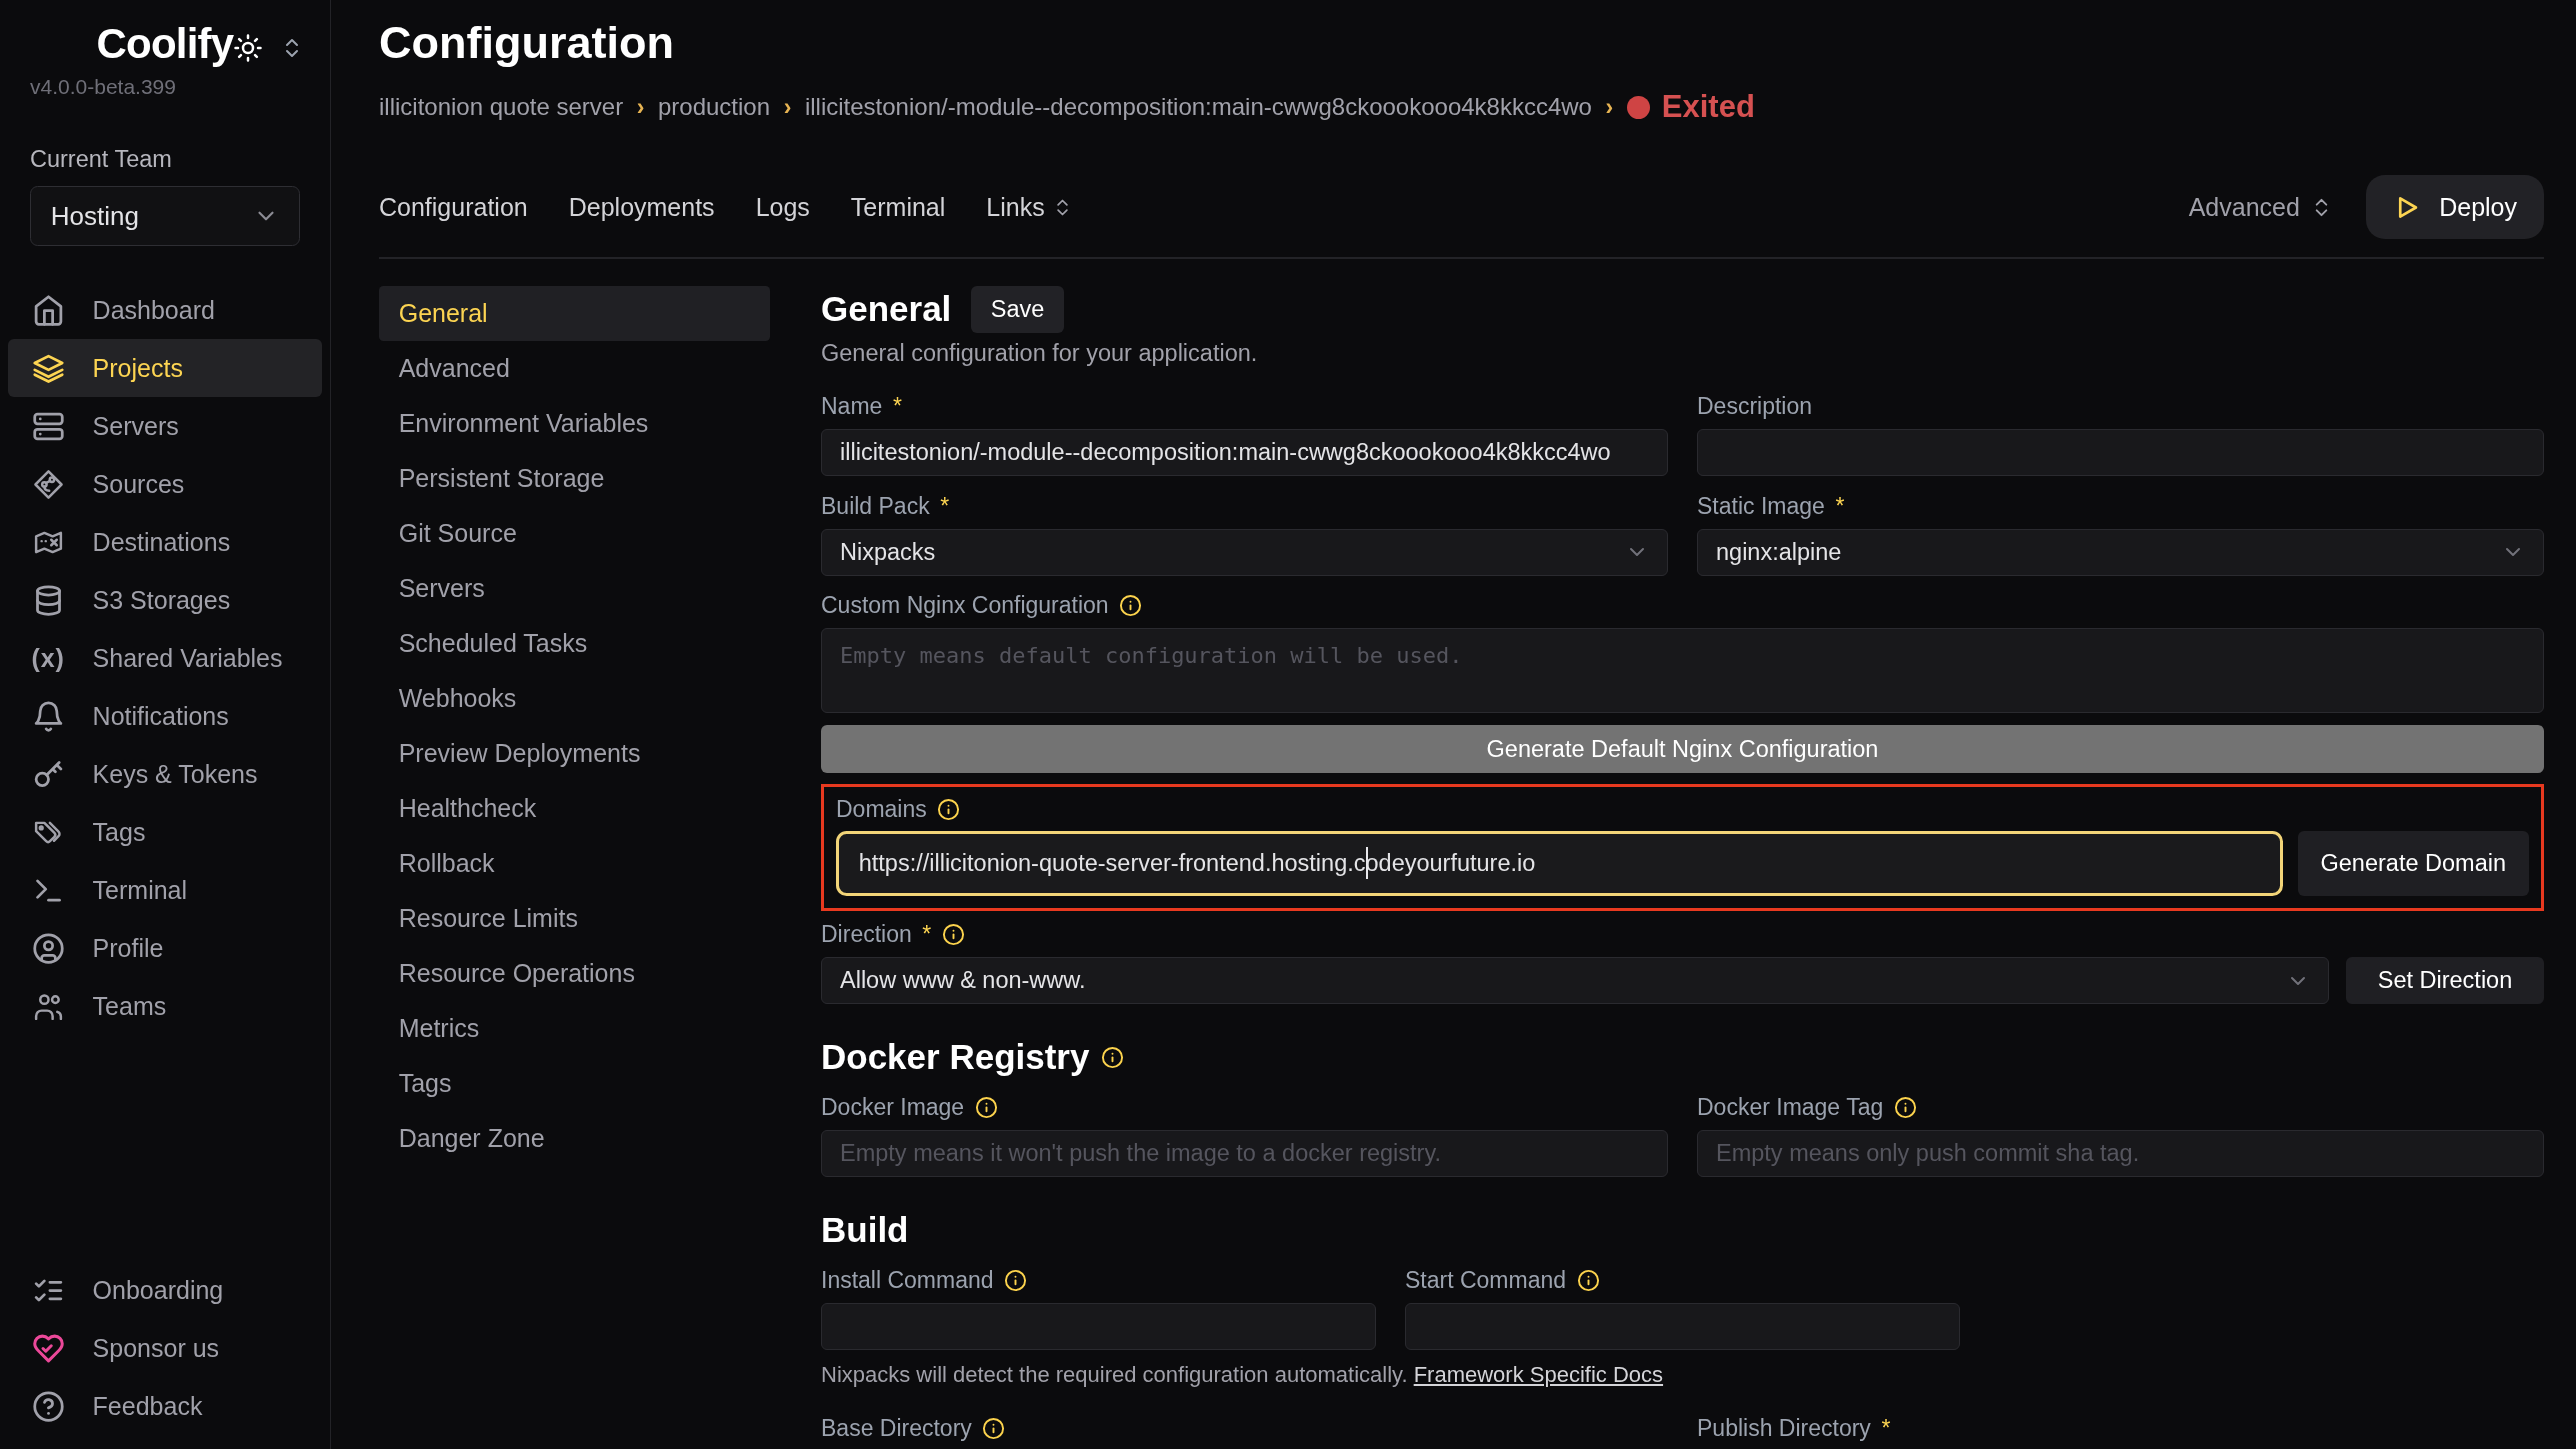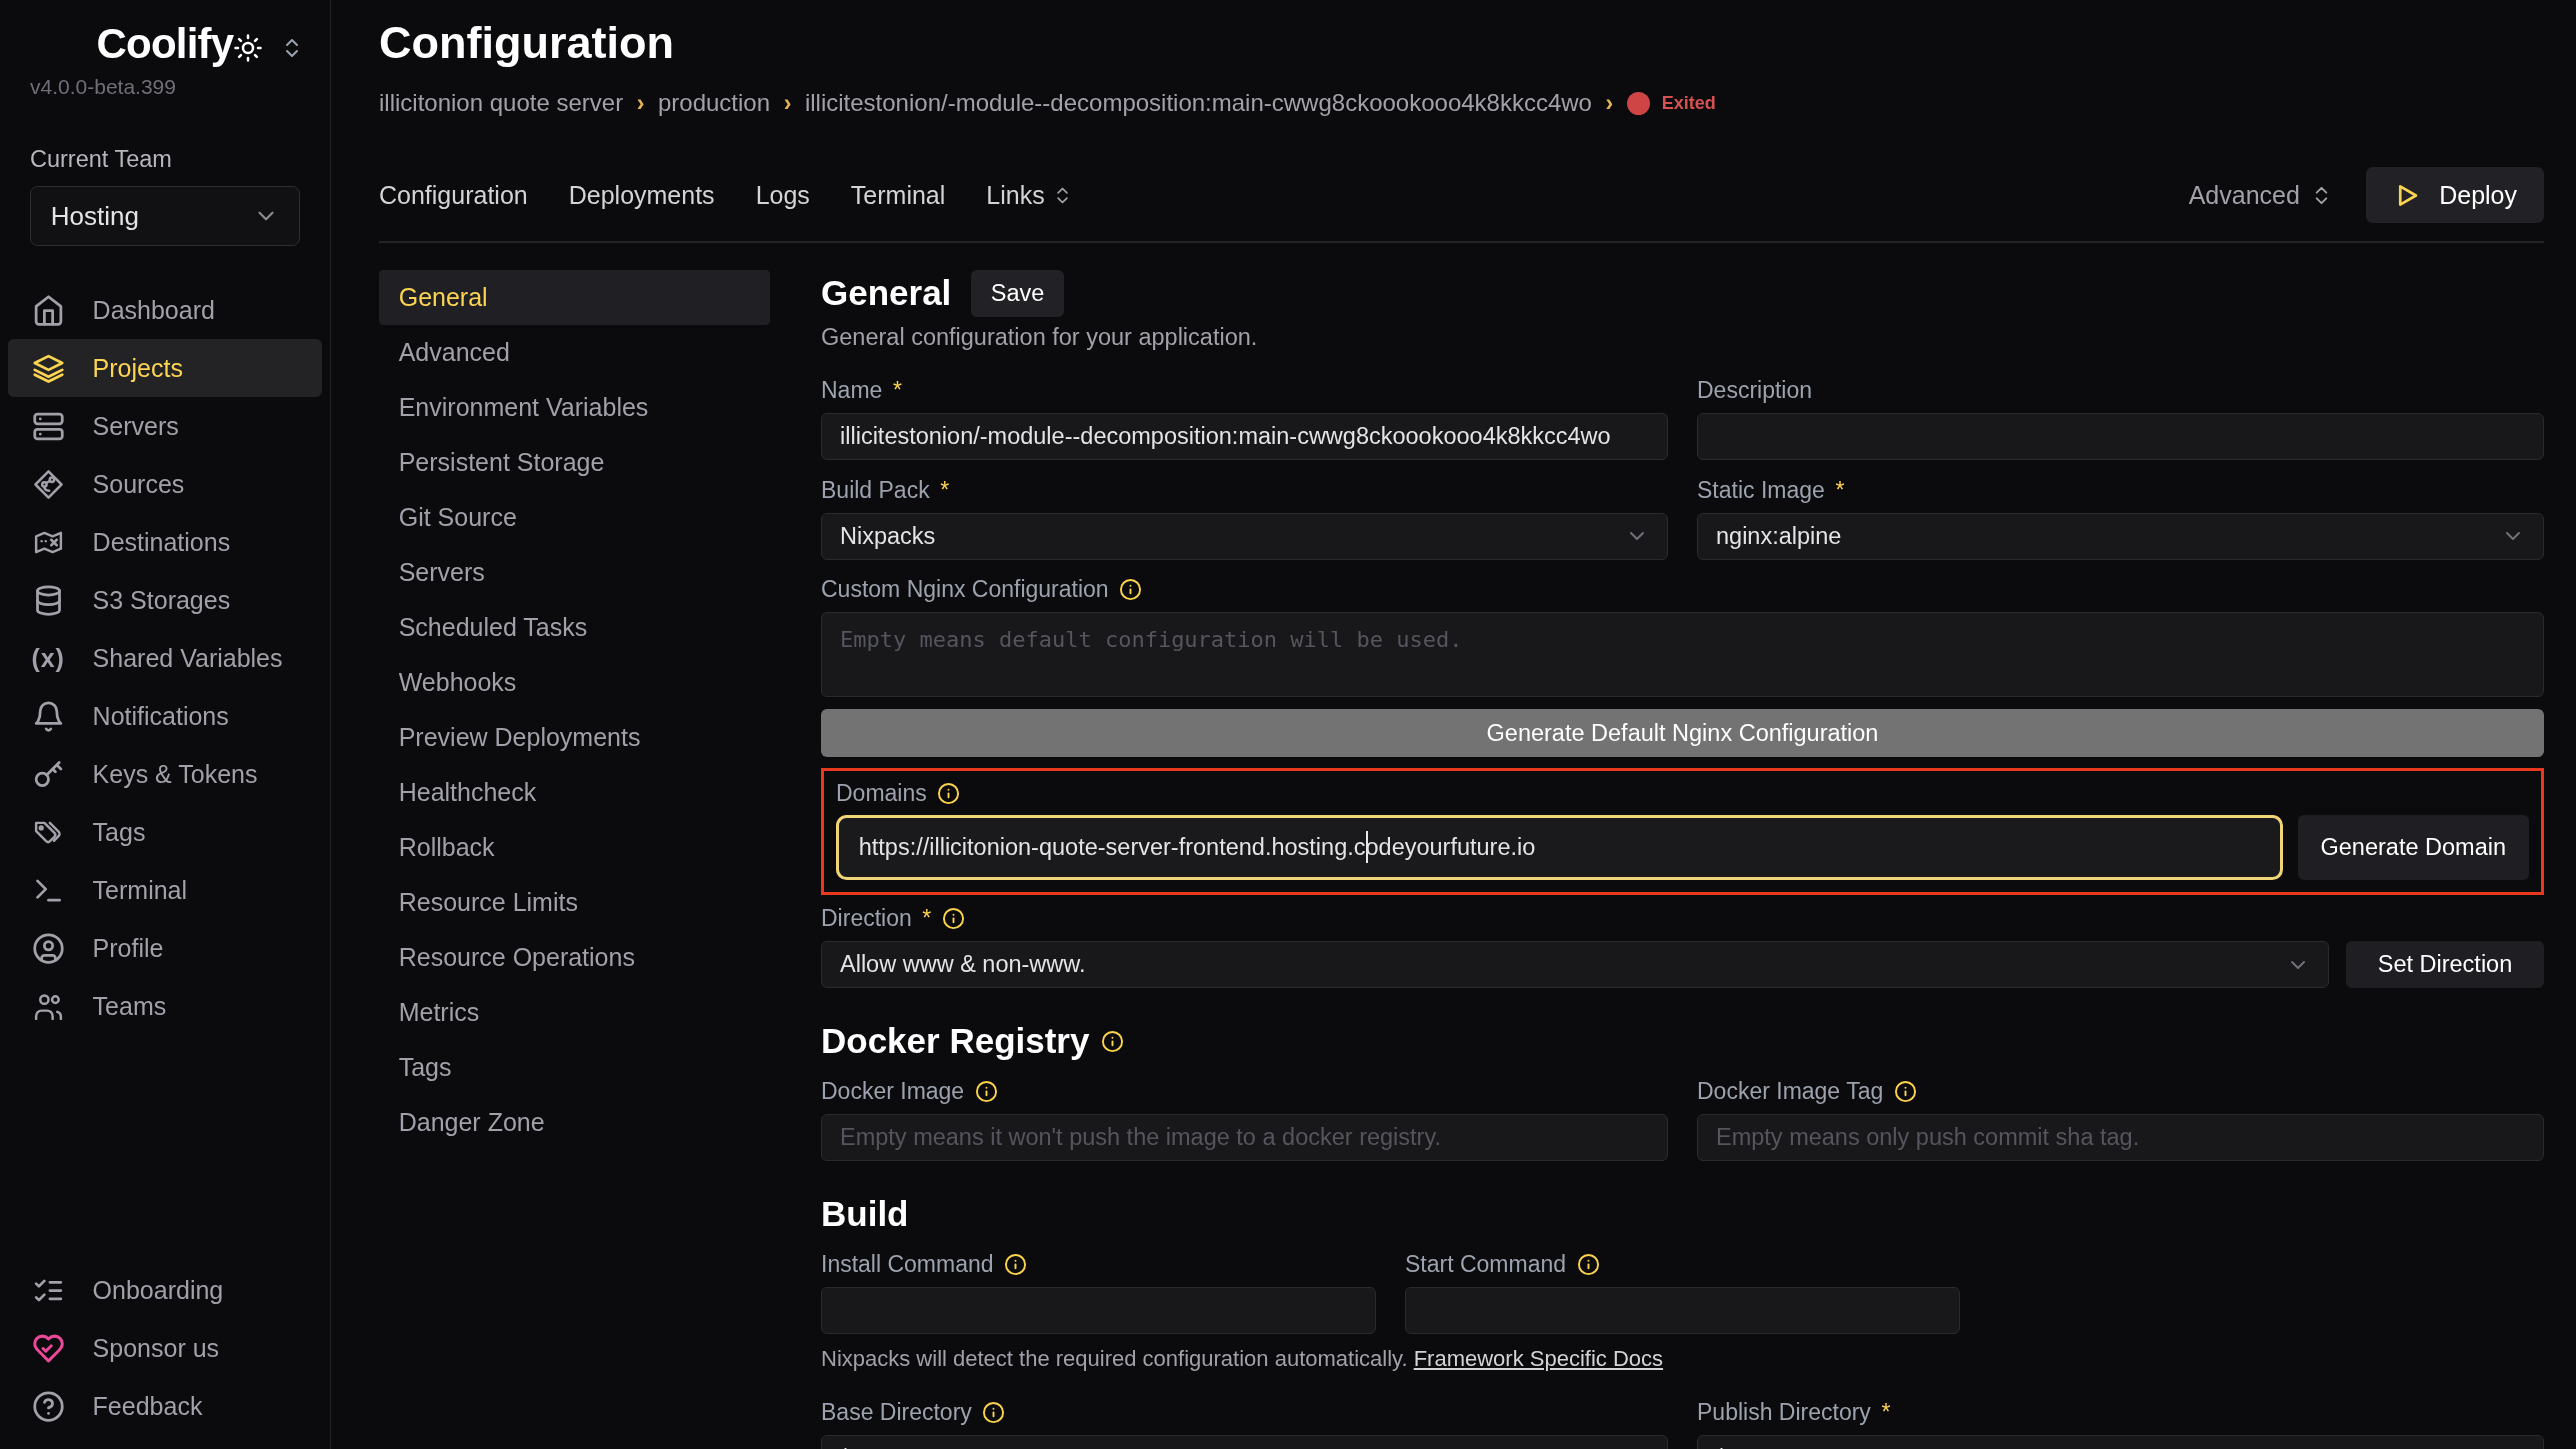--- a/index.html
+++ b/index.html
@@ -32,29 +32,29 @@
   .sidebar-footer { position:absolute; bottom:13.6px; left:0; right:0; padding:0 7.6px; }
   .pink { color:#ec4899; }
 
   
   .main { flex:1; padding:18px 32px 0 48px; position:relative; overflow:hidden; }
   .page-title { font-size:45px; font-weight:700; color:#ffffff; line-height:50px; }
   .breadcrumb { display:flex; align-items:center; gap:13.6px; margin-top:21px; font-size:24px; color:#a1a1aa; }
   .crumb-sep { color:#e7b453; font-weight:700; font-size:23px; }
   .status { display:flex; align-items:center; gap:12px; }
   .status-dot { width:23px; height:23px; border-radius:50%; background:#cf4444; }
-  .status-text { color:#d65151; font-weight:700; font-size:18px; }
+  .status-text { color:#d65151; font-weight:700; font-size:31px; }
 
   .tabs-row { display:flex; align-items:center; margin-top:50px; }
   .tabs { display:flex; gap:41px; font-size:25px; color:#d4d4d8; align-items:center; }
   .tab { cursor:pointer; display:flex; align-items:center; gap:7.6px; }
   .tabs-right { margin-left:auto; display:flex; align-items:center; gap:33px; }
   .advanced { display:flex; align-items:center; gap:10.6px; color:#a1a1aa; font-size:25px; cursor:pointer; }
   .deploy-btn { display:flex; align-items:center; gap:16.7px; background:#222226; border:none;
-    border-radius:7px; height:56px; padding:0 27px; font-size:25px; color:#fff;
+    border-radius:19px; height:64px; padding:0 27px; font-size:25px; color:#fff;
     font-family:inherit; cursor:pointer; }
   .h-divider { height:1.5px; background:#232327; margin-top:18px; }
 
   .content { display:flex; margin-top:27px; gap:51px; }
   .config-menu { width:391px; min-width:391px; }
   .config-item { height:55px; display:flex; align-items:center; padding:0 19.7px;
     font-size:25px; color:#a1a1aa; border-radius:4.5px; cursor:pointer; }
   .config-item.active { background:#202024; color:#fcd452; }
 
   .form { flex:1; min-width:0; }

